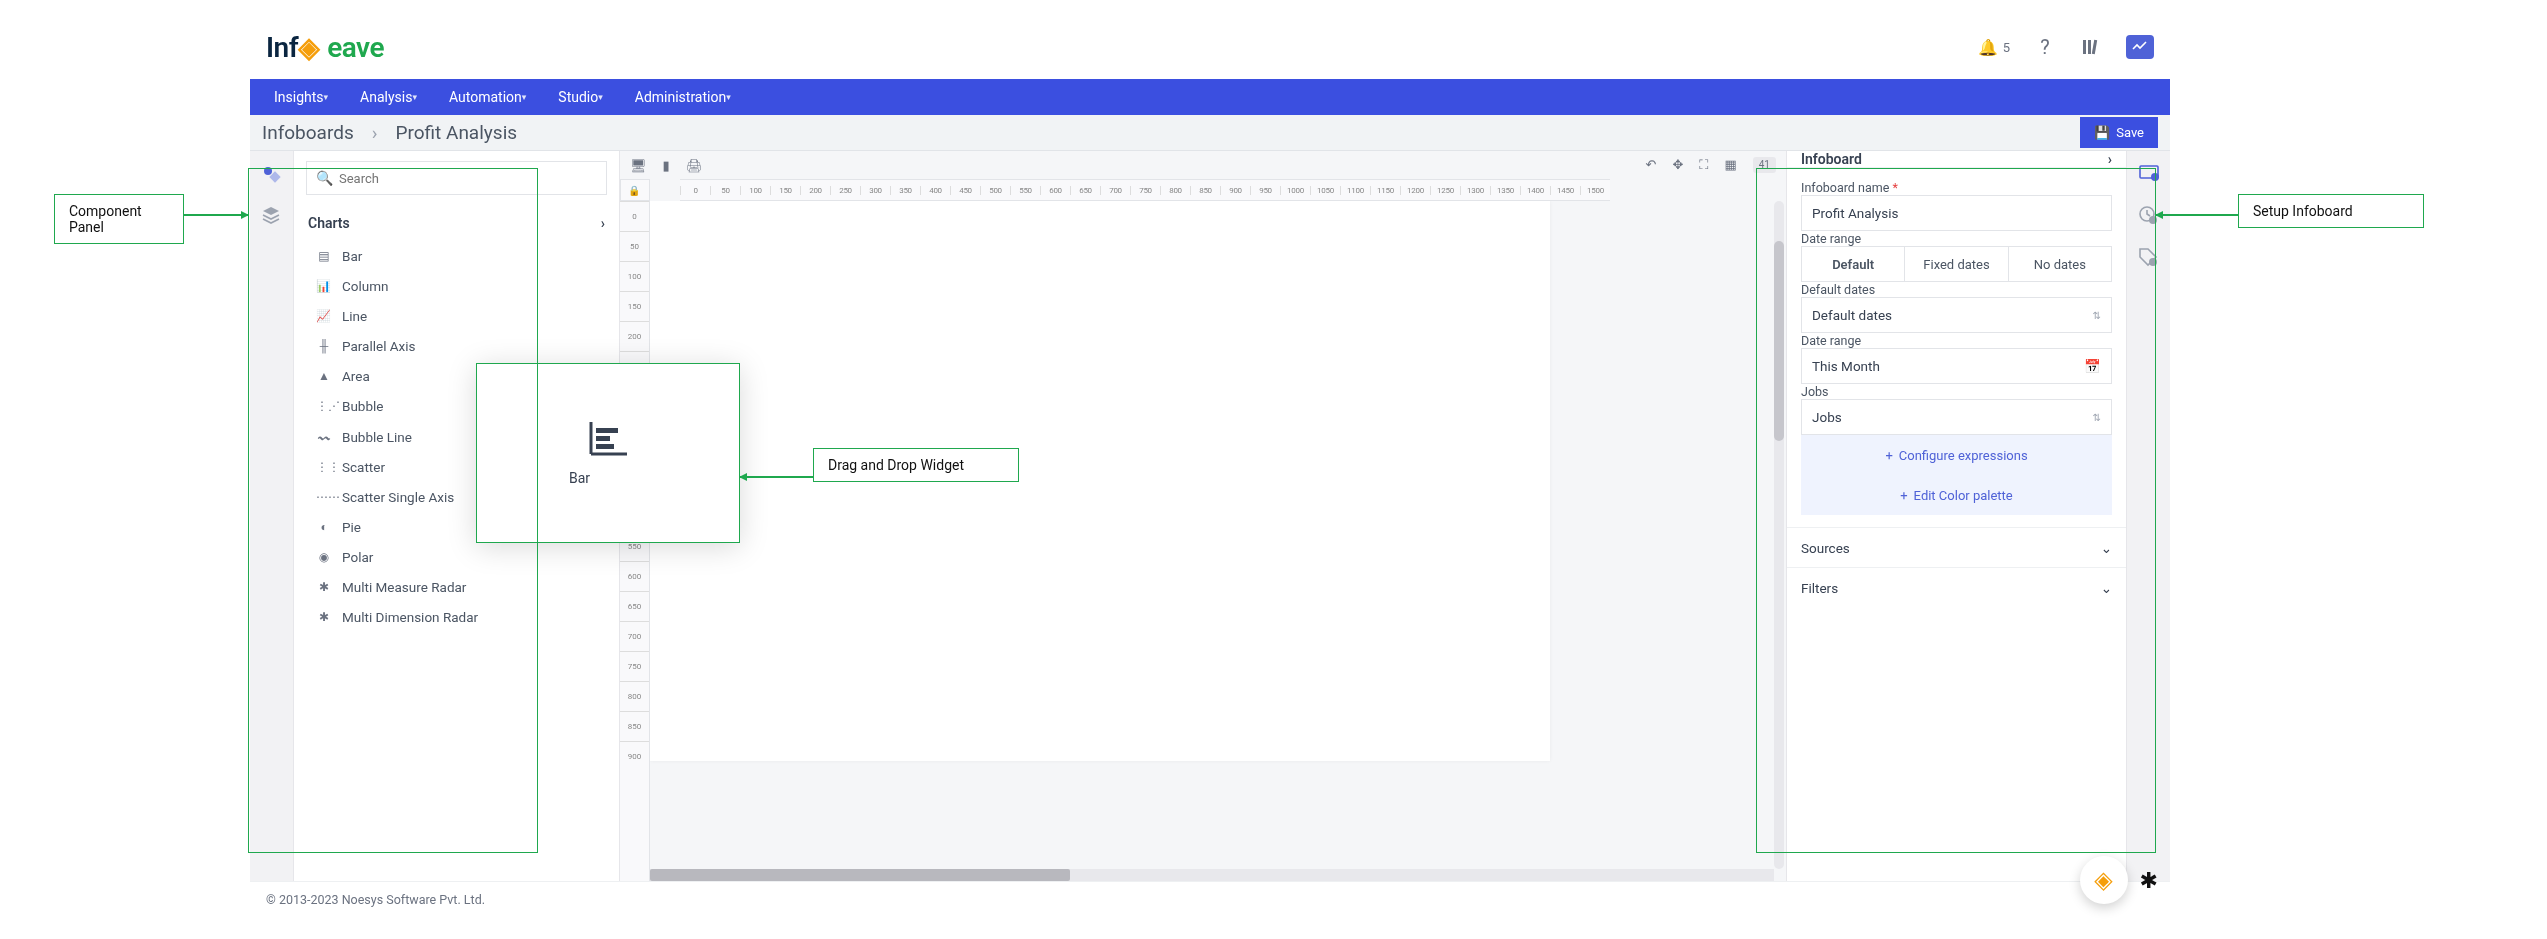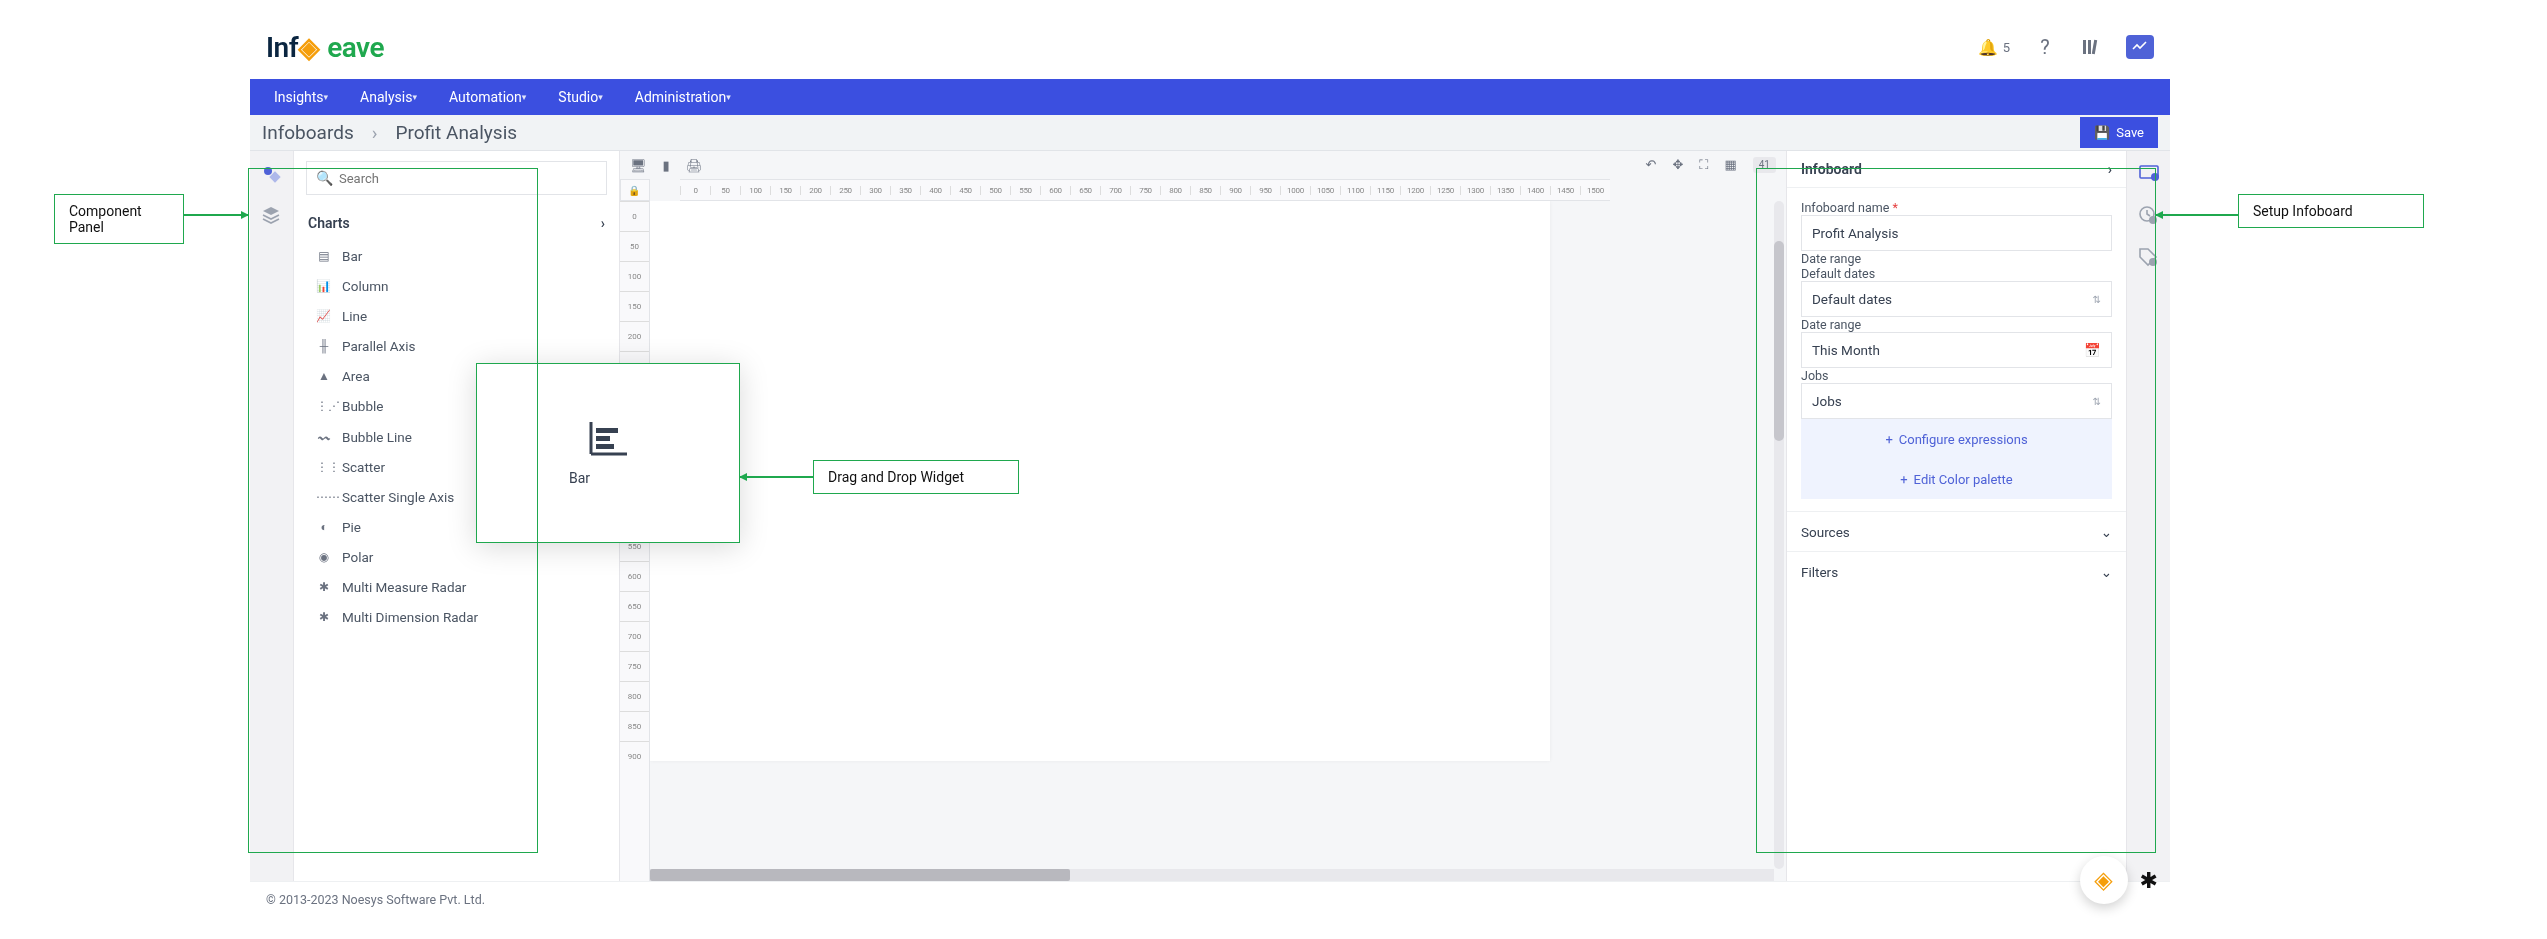--- a/index.html
+++ b/index.html
@@ -59,21 +59,21 @@
 .canvas-scroll-v-thumb { position: absolute; top: 40px; width: 10px; height: 200px; background: #c6c6cc; border-radius: 5px; }
 .canvas-scroll-h { position: absolute; left: 30px; right: 12px; bottom: 0; height: 12px; background: #e8e8ec; }
 .canvas-scroll-h-thumb { position: absolute; left: 0; height: 12px; width: 420px; background: #b8b8be; border-radius: 2px; }
 .zoom-lbl { font-size: 10px; background: #e8e8ec; padding: 2px 6px; border-radius: 3px; color: #6b7280; }
 
 .drag-widget { position: absolute; left: 476px; top: 363px; width: 264px; height: 180px; background: #fff; box-shadow: 0 4px 28px rgba(0,0,0,.15); border: 1px solid #1fa84e; display: flex; flex-direction: column; align-items: center; justify-content: center; gap: 14px; }
 .drag-icon { width: 42px; height: 36px; }
 .drag-label { font-size: 14px; color: #374151; align-self: flex-start; margin-left: 92px; }
 
 .setup-panel { width: 340px; background: #fff; border-left: 1px solid #e6e6ea; overflow-y: auto; }
-.setup-head { display: flex; justify-content: space-between; padding: 10px 14px; font-size: 14px; font-weight: 600; color: #374151; border-bottom: 1px solid #eef0f2; }
+.setup-head { display: flex; justify-content: space-between; padding: 0 14px; font-size: 14px; font-weight: 600; color: #374151; border-bottom: 1px solid #eef0f2; }
 .setup-body { padding: 12px 14px; display: flex; flex-direction: column; }
 .field-label { font-size: 12.5px; color: #4b5563; }
 .req { color: #e53e3e; }
 .text-input { width: 100%; height: 36px; border: 1px solid #e2e4e8; font-size: 13.5px; padding: 0 10px; color: #374151; }
 .seg { display: flex; border: 1px solid #e2e4e8; height: 36px; }
 .seg button { flex: 1; background: #fff; border: none; font-size: 13px; color: #4b5563; cursor: pointer; }
 .seg button.active { background: #fff; font-weight: 600; border-right: 1px solid #e2e4e8; }
 .seg button:not(:last-child) { border-right: 1px solid #e2e4e8; }
 .sel { width: 100%; height: 36px; border: 1px solid #e2e4e8; font-size: 13.5px; padding: 0 10px; color: #374151; background: #fff; display: flex; align-items: center; justify-content: space-between; }
 .sel-caret { font-size: 10px; color: #9ca3af; }
@@ -84,21 +84,21 @@
 
 .footer { height: 36px; display: flex; align-items: center; padding: 0 16px; font-size: 12.5px; color: #6b7280; border-top: 1px solid #eef0f2; background: #fff; }
 
 .bug-fab { position: absolute; right: 12px; bottom: 16px; display: flex; align-items: center; gap: 12px; }
 .bug-logo { width: 48px; height: 48px; border-radius: 50%; background: #fff; box-shadow: 0 4px 12px rgba(0,0,0,.18); display: flex; align-items: center; justify-content: center; color: #f59e0b; font-size: 24px; }
 .bug-ic { font-size: 22px; color: #111; }
 
 
 .callout { position: absolute; border: 1.5px solid #1fa84e; background: #fff; font-size: 14px; color: #111; padding: 8px 14px; }
 .cl-left { left: 54px; top: 194px; width: 130px; }
-.cl-mid { left: 813px; top: 460px; width: 206px; }
+.cl-mid { left: 813px; top: 448px; width: 206px; }
 .cl-right { left: 2238px; top: 194px; width: 186px; }
 .arrow { position: absolute; height: 1.5px; background: #1fa84e; }
 .arrow::after { content:''; position:absolute; right:-1px; top:-3.5px; border-left:8px solid #1fa84e; border-top:4.5px solid transparent; border-bottom:4.5px solid transparent; }
 .ar-left { left: 184px; top: 214px; width: 64px; }
 .ar-mid { left: 740px; top: 476px; width: 73px; }
 .arrow.ar-mid::after { left:-1px; right:auto; border-left:none; border-right:8px solid #1fa84e; }
 .ar-right { left: 2156px; top: 214px; width: 82px; }
 .arrow.ar-right::after { left:-1px; right:auto; border-left:none; border-right:8px solid #1fa84e; }
 
 .panel-outline { position: absolute; border: 1.5px solid #1fa84e; pointer-events: none; }
@@ -345,20 +345,25 @@
         <span>Infoboard</span>
         <span>›</span>
       </div>
       <div class="setup-body">
         <div>
           <div class="field-label"><span>Infoboard name</span> <span class="req">*</span></div>
           <input class="text-input" value="Profit Analysis" style="">
         </div>
         <div>
           <div class="field-label">Date range</div>
+          <div class="seg">
+            <button class="active">Default</button>
+            <button>Fixed dates</button>
+            <button>No dates</button>
+          </div>
         </div>
         <div>
           <div class="field-label">Default dates</div>
           <div class="sel">
             <span>Default dates</span>
             <span class="sel-caret">⇅</span>
           </div>
         </div>
         <div>
           <div class="field-label">Date range</div>

